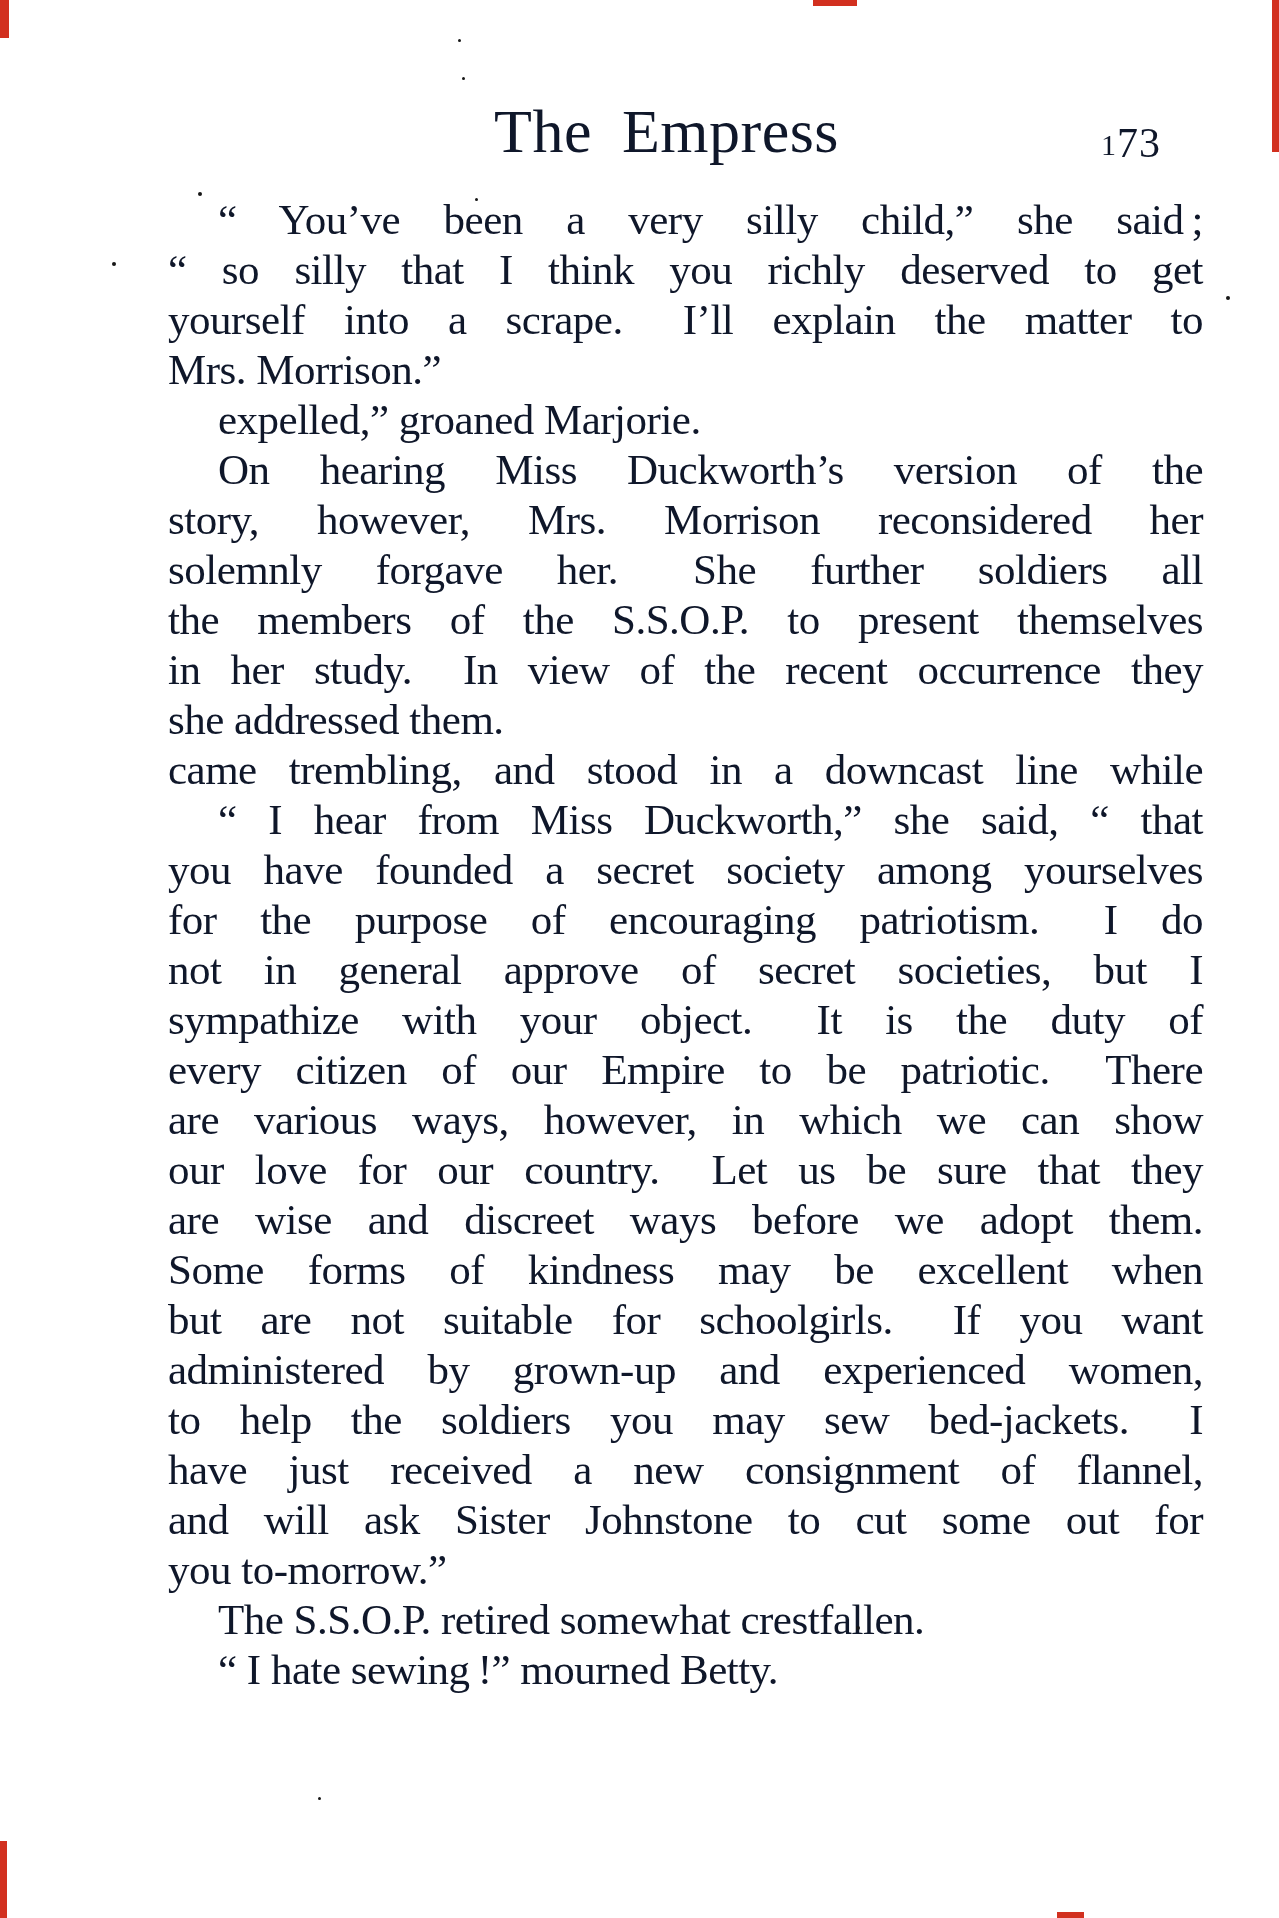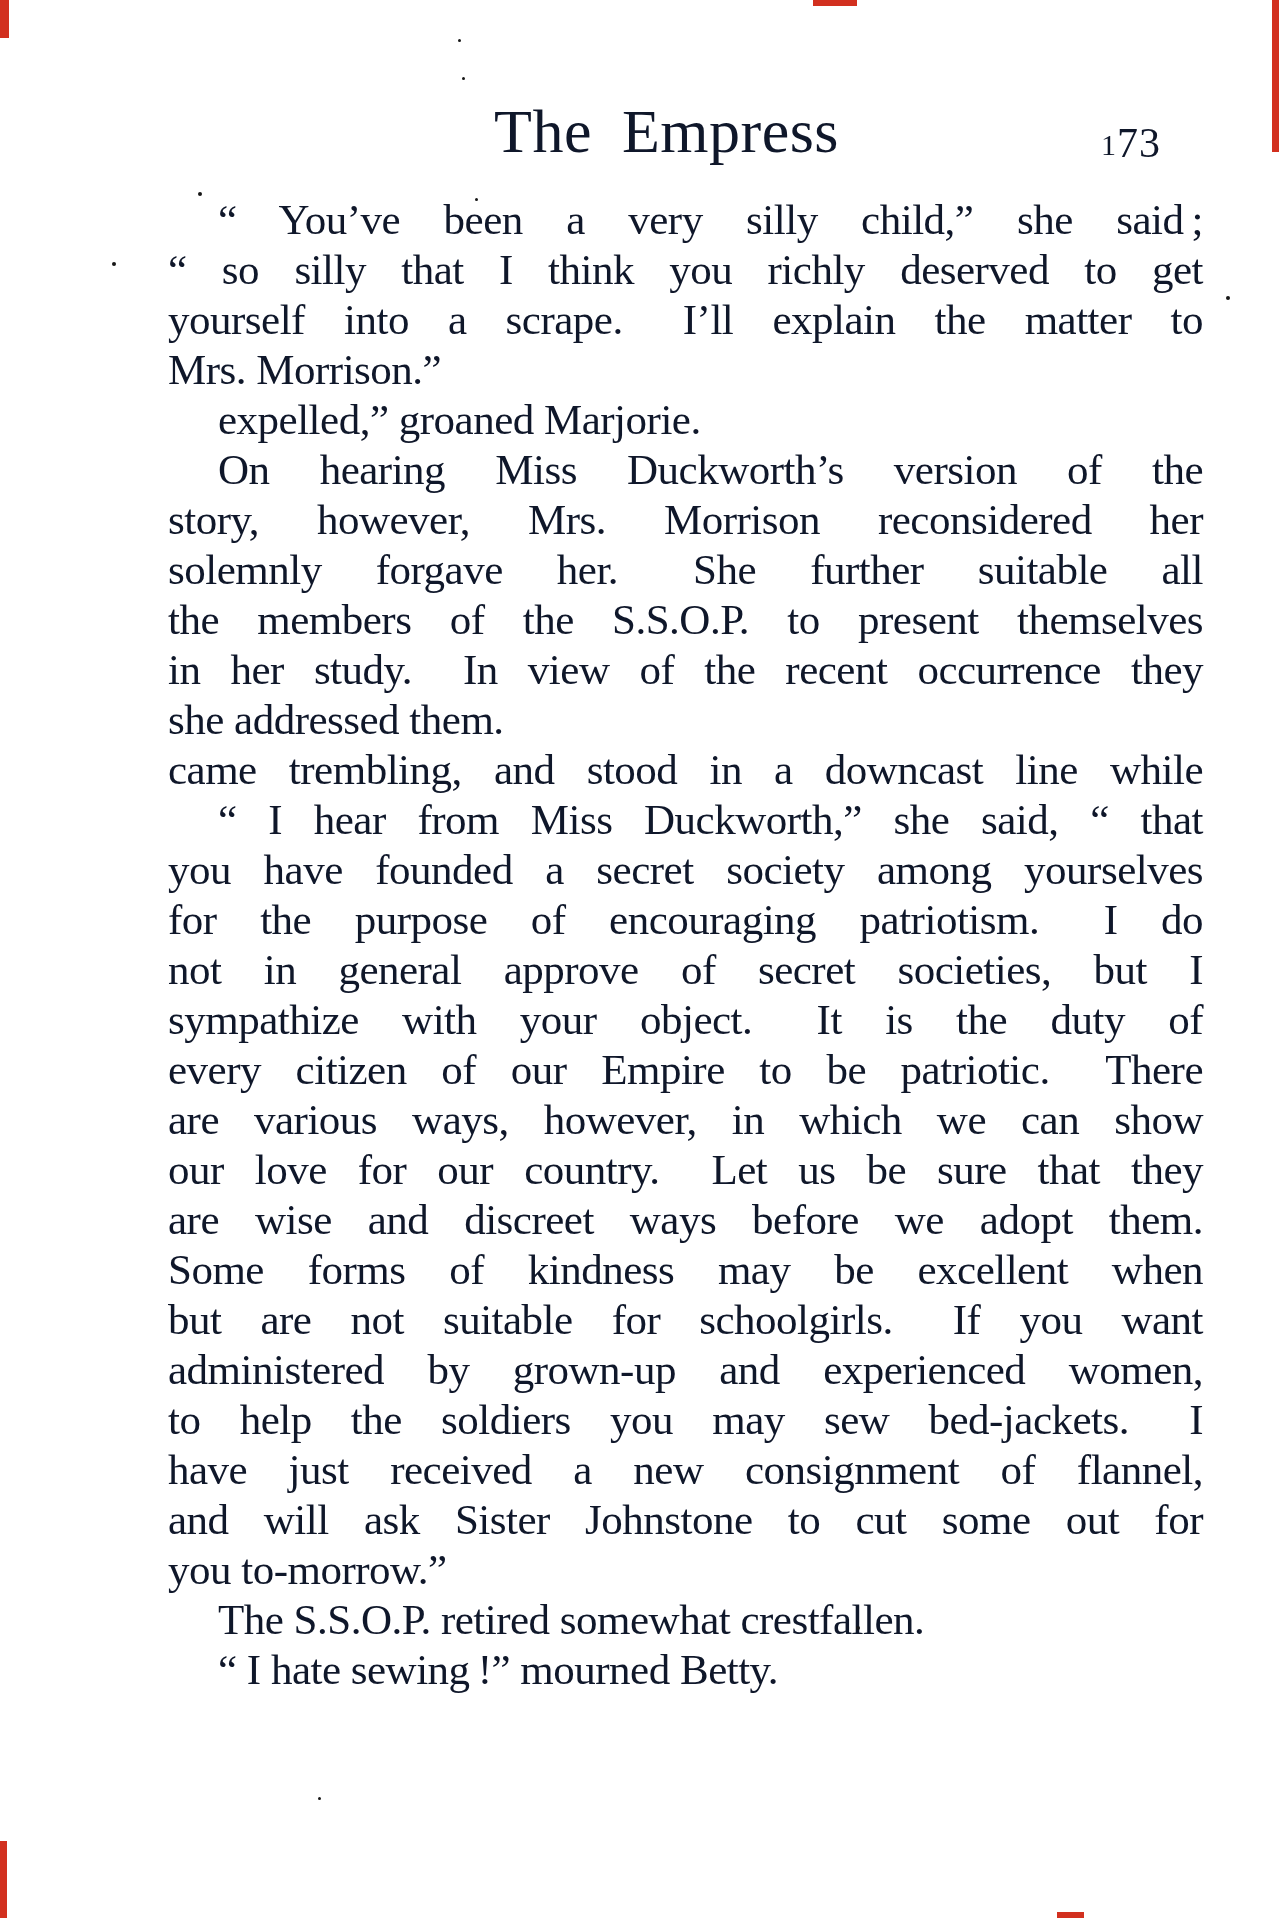--- a/index.html
+++ b/index.html
@@ -83,21 +83,21 @@
         <div class="text-line">“ so silly that I think you richly deserved to get</div>
         <div class="text-line">yourself into a scrape.  I’ll explain the matter to</div>
         <div class="text-line last">Mrs. Morrison.”</div>
       </div>
       <div class="para indent">
         <div class="text-line last">expelled,” groaned Marjorie.</div>
       </div>
       <div class="para indent">
         <div class="text-line">On hearing Miss Duckworth’s version of the</div>
         <div class="text-line">story, however, Mrs. Morrison reconsidered her</div>
-        <div class="text-line">solemnly forgave her.  She further suitable all</div>
+        <div class="text-line">solemnly forgave her.  She further soldiers all</div>
         <div class="text-line">the members of the S.S.O.P. to present themselves</div>
         <div class="text-line">in her study.  In view of the recent occurrence they</div>
         <div class="text-line last">she addressed them.</div>
         <div class="text-line">came trembling, and stood in a downcast line while</div>
       </div>
       <div class="para indent">
         <div class="text-line">“ I hear from Miss Duckworth,” she said, “ that</div>
         <div class="text-line">you have founded a secret society among yourselves</div>
         <div class="text-line">for the purpose of encouraging patriotism.  I do</div>
         <div class="text-line">not in general approve of secret societies, but I</div>

